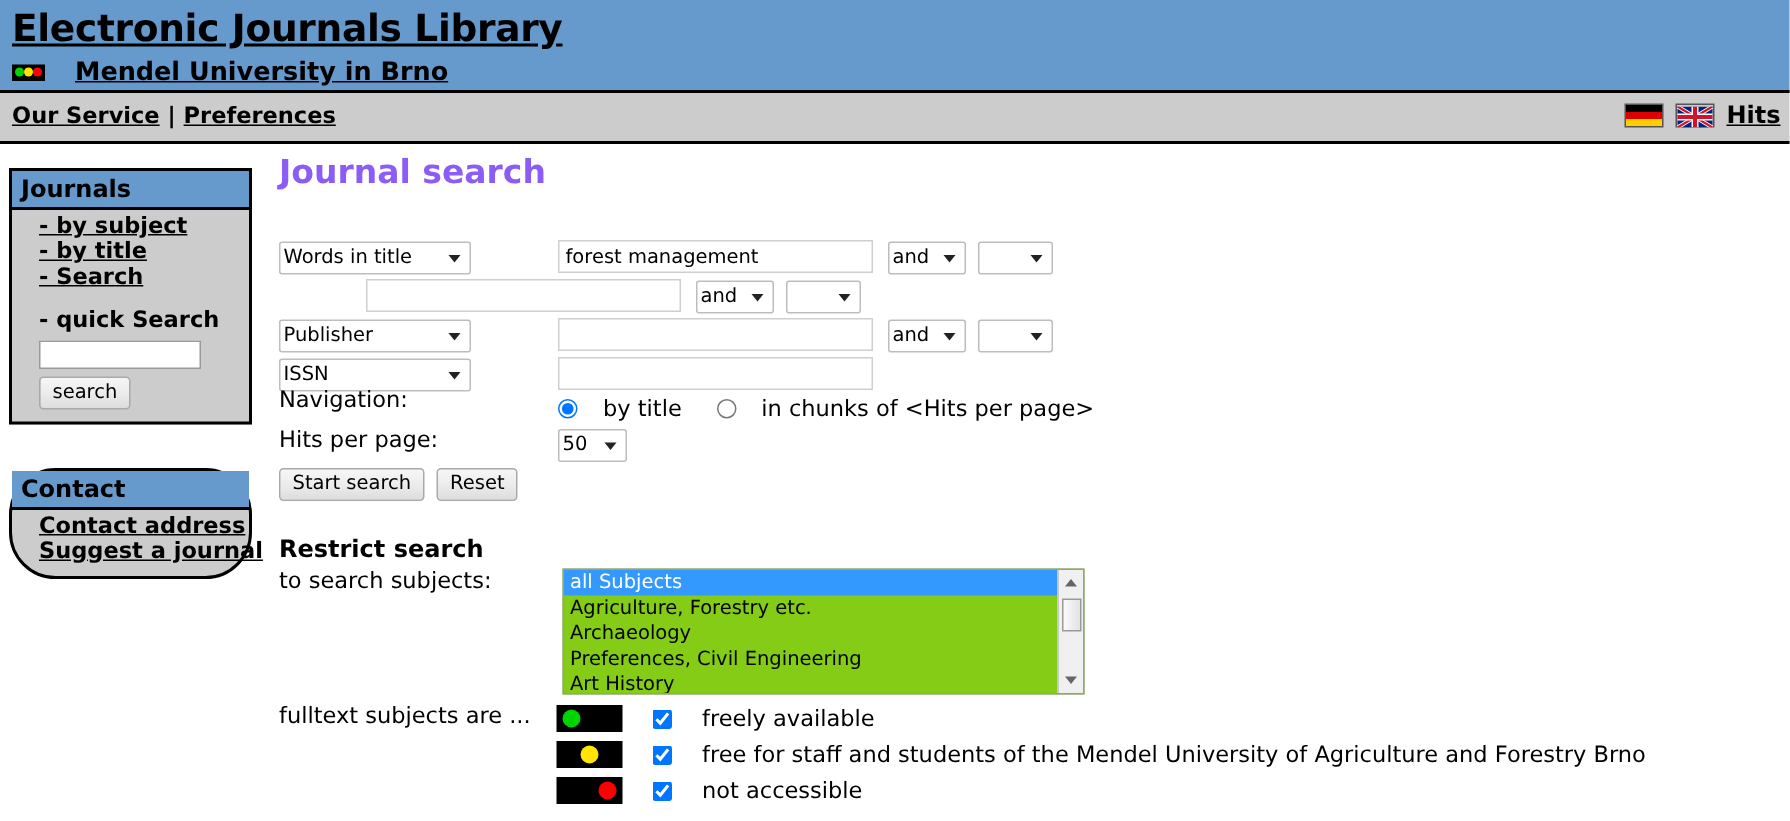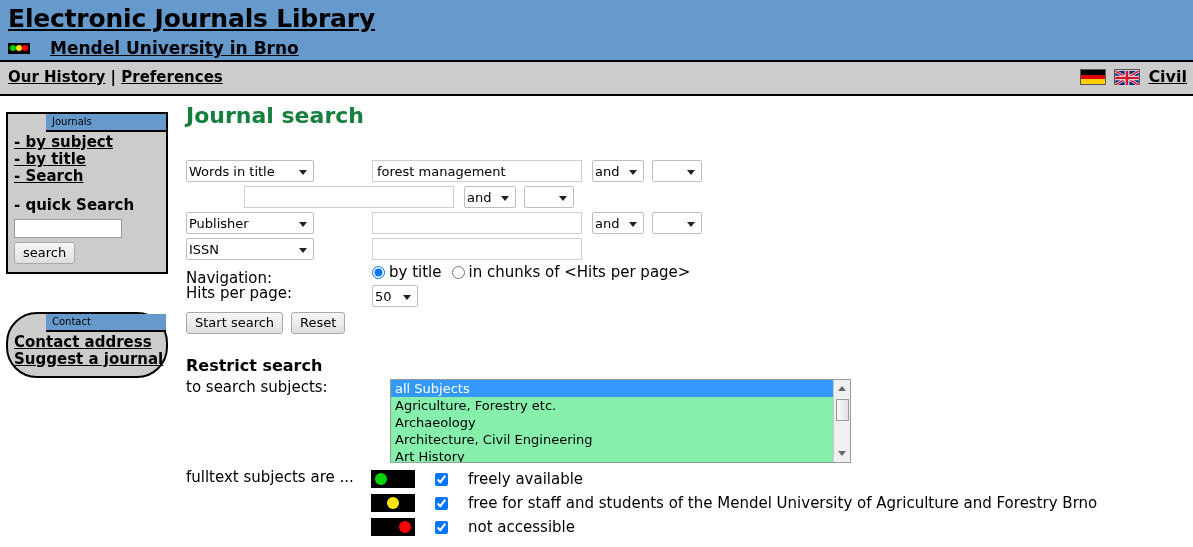--- a/index.html
+++ b/index.html
@@ -75,25 +75,24 @@
   
   .side-box {
     position: absolute;
     width: 162px;
     border: 2px solid #000;
     background: #cccccc;
   }
   .side-head {
     background: #6699cc;
     border-bottom: 2px solid #000;
-    font-size: 10px; font-weight: normal; color: #000;
+    font-size: 16px; font-weight: bold; color: #000;
     padding: 2px 0 3px 6px;
-    margin-left: 38px;
-  }
-  .side-body { padding: 2px 6px 8px 6px; }
+  }
+  .side-body { padding: 2px 6px 8px 18px; }
   .side-link {
     display: block;
     font-size: 15px; font-weight: bold; color: #000;
     text-decoration: underline;
     line-height: 17px;
     white-space: nowrap;
   }
   .side-plain {
     display: block;
     font-size: 15px; font-weight: bold; color: #000;
@@ -145,48 +144,48 @@
     font-size: 13px; color: #000;
     background: #fff;
     border: 1px solid #cfcfcf;
     height: 22px;
     padding: 1px 4px;
   }
 
   
   #main { position: absolute; left: 186px; top: 104px; width: 1007px; }
   #page-title {
-    font-size: 22px; font-weight: bold; color: #15803d;
+    font-size: 22px; font-weight: bold; color: #8b5cf6;
     margin: 0 0 16px 0; line-height: 24px;
   }
   .form-row { position: absolute; display: flex; align-items: center; }
   .lbl { font-size: 15px; color: #000; white-space: nowrap; }
 
-  #nav-label  { position: absolute; left: 186px; top: 269px; }
+  #nav-label  { position: absolute; left: 186px; top: 257px; }
   #hits-label { position: absolute; left: 186px; top: 284px; }
-  #nav-options { position: absolute; left: 372px; top: 263px; display: flex; align-items: center; gap: 4px; }
+  #nav-options { position: absolute; left: 372px; top: 263px; display: flex; align-items: center; gap: 17px; }
   #hits-select-wrap { position: absolute; left: 372px; top: 285px; }
   #action-buttons { position: absolute; left: 186px; top: 312px; display: flex; gap: 8px; }
 
   input[type="radio"] { margin: 0; vertical-align: middle; }
   input[type="checkbox"] { margin: 0; vertical-align: middle; }
 
   #restrict-title {
     position: absolute; left: 186px; top: 356px;
     font-size: 16px; font-weight: bold; color: #000;
   }
   #restrict-sub {
     position: absolute; left: 186px; top: 378px;
     font-size: 15px; color: #000;
   }
   #subject-list {
-    position: absolute; left: 390px; top: 379px;
-    width: 461px; height: 84px;
+    position: absolute; left: 375px; top: 379px;
+    width: 348px; height: 84px;
     border: 1px solid #9a9a9a;
-    background: #86efac;
+    background: #84cc16;
     overflow: hidden;
     display: flex;
   }
   #subject-items { flex: 1; overflow: hidden; }
   .subject-item {
     font-size: 13px; color: #000;
     padding: 1px 0 1px 4px;
     line-height: 15px;
     white-space: nowrap;
     cursor: default;
@@ -251,36 +250,36 @@
       <i class="g"></i>
       <i class="y"></i>
       <i class="r"></i>
     </span>
     <span id="library-name">Mendel University in Brno</span>
   </div>
 </div>
 
 <div id="navbar">
   <div id="nav-left">
-    <a href="#">Our History</a>
+    <a href="#">Our Service</a>
     <span class="sep">|</span>
     <a href="#">Preferences</a>
   </div>
   <div id="nav-right">
     <span class="flag flag-de"></span>
     <span class="flag">
       <svg width="24" height="14" viewBox="0 0 60 36">
         <rect width="60" height="36" fill="#00247d"></rect>
         <path d="M0,0 L60,36 M60,0 L0,36" stroke="#fff" stroke-width="7"></path>
         <path d="M0,0 L60,36 M60,0 L0,36" stroke="#cf142b" stroke-width="4"></path>
         <path d="M30,0 V36 M0,18 H60" stroke="#fff" stroke-width="12"></path>
         <path d="M30,0 V36 M0,18 H60" stroke="#cf142b" stroke-width="7"></path>
       </svg>
     </span>
-    <a href="#" id="help-link">Civil</a>
+    <a href="#" id="help-link">Hits</a>
   </div>
 </div>
 
 <div class="side-box" id="journals-box">
   <div class="side-head">Journals</div>
   <div class="side-body">
     <a href="#" class="side-link">- by subject</a>
     <a href="#" class="side-link">- by title</a>
     <a href="#" class="side-link">- Search</a>
     <div style="height:12px"></div>
@@ -385,21 +384,21 @@
 </div>
 
 <div id="restrict-title">Restrict search</div>
 <div id="restrict-sub">to search subjects:</div>
 
 <div id="subject-list">
   <div id="subject-items">
     <div class="subject-item selected">all Subjects</div>
     <div class="subject-item">Agriculture, Forestry etc.</div>
     <div class="subject-item">Archaeology</div>
-    <div class="subject-item">Architecture, Civil Engineering</div>
+    <div class="subject-item">Preferences, Civil Engineering</div>
     <div class="subject-item">Art History</div>
   </div>
   <div id="subject-scrollbar">
     <div class="sb-arrow up"></div>
     <div id="sb-thumb"></div>
     <div class="sb-arrow down"></div>
   </div>
 </div>
 
 <div id="fulltext-label">fulltext subjects are ...</div>

